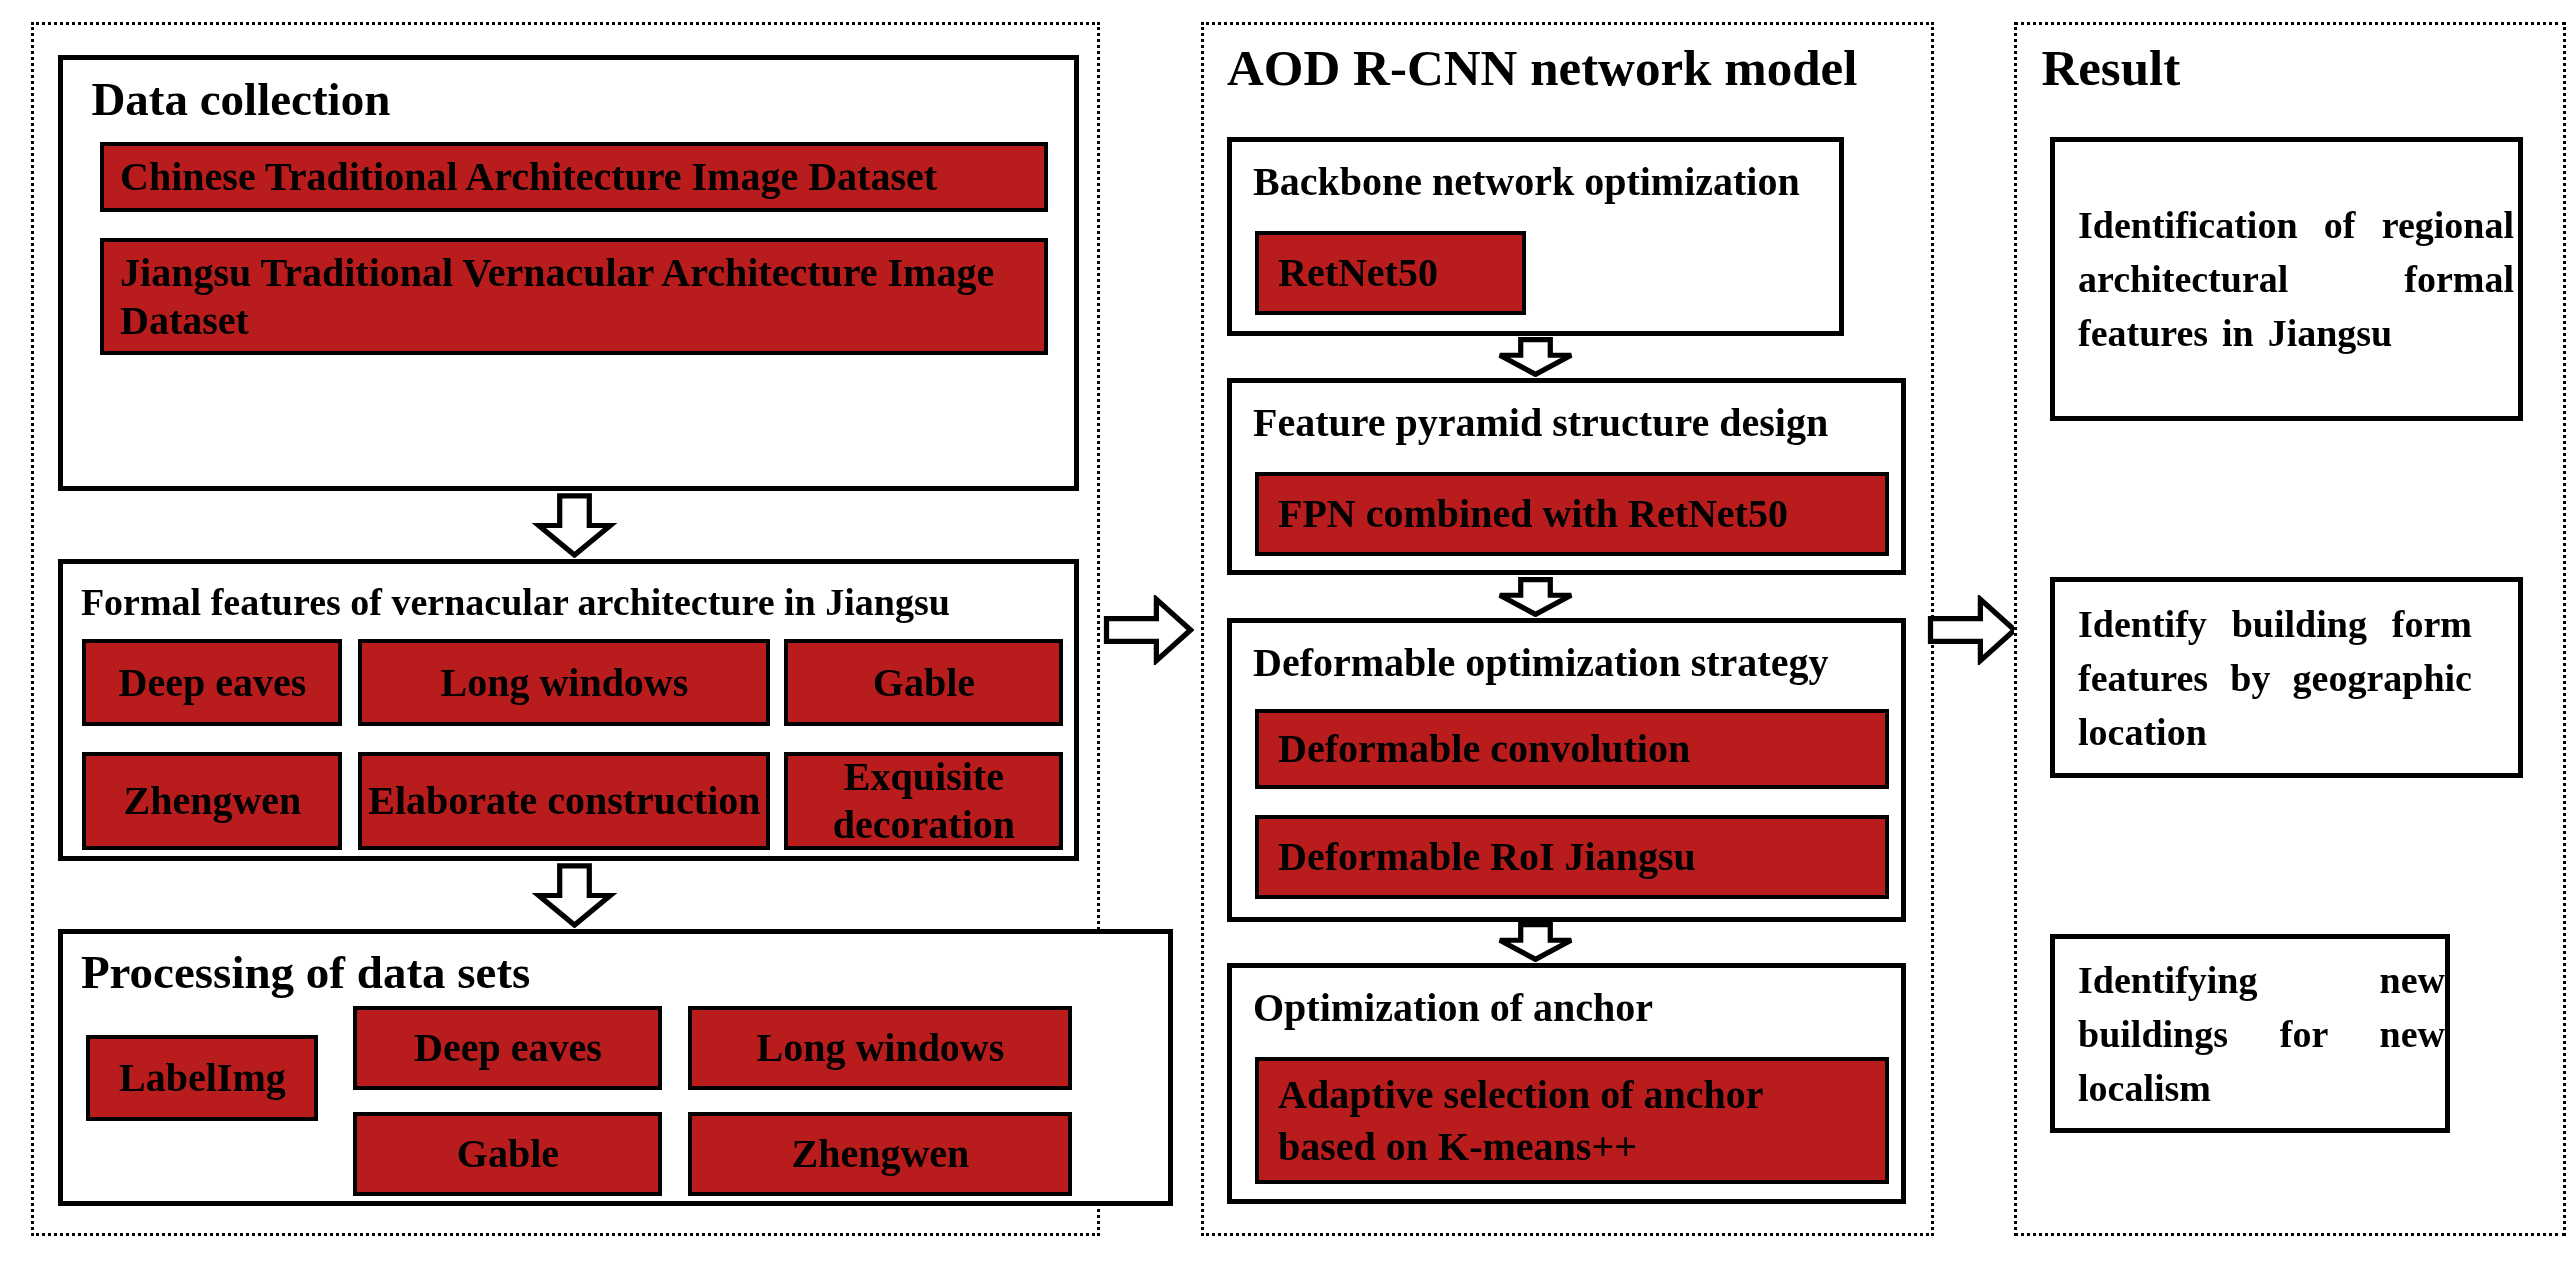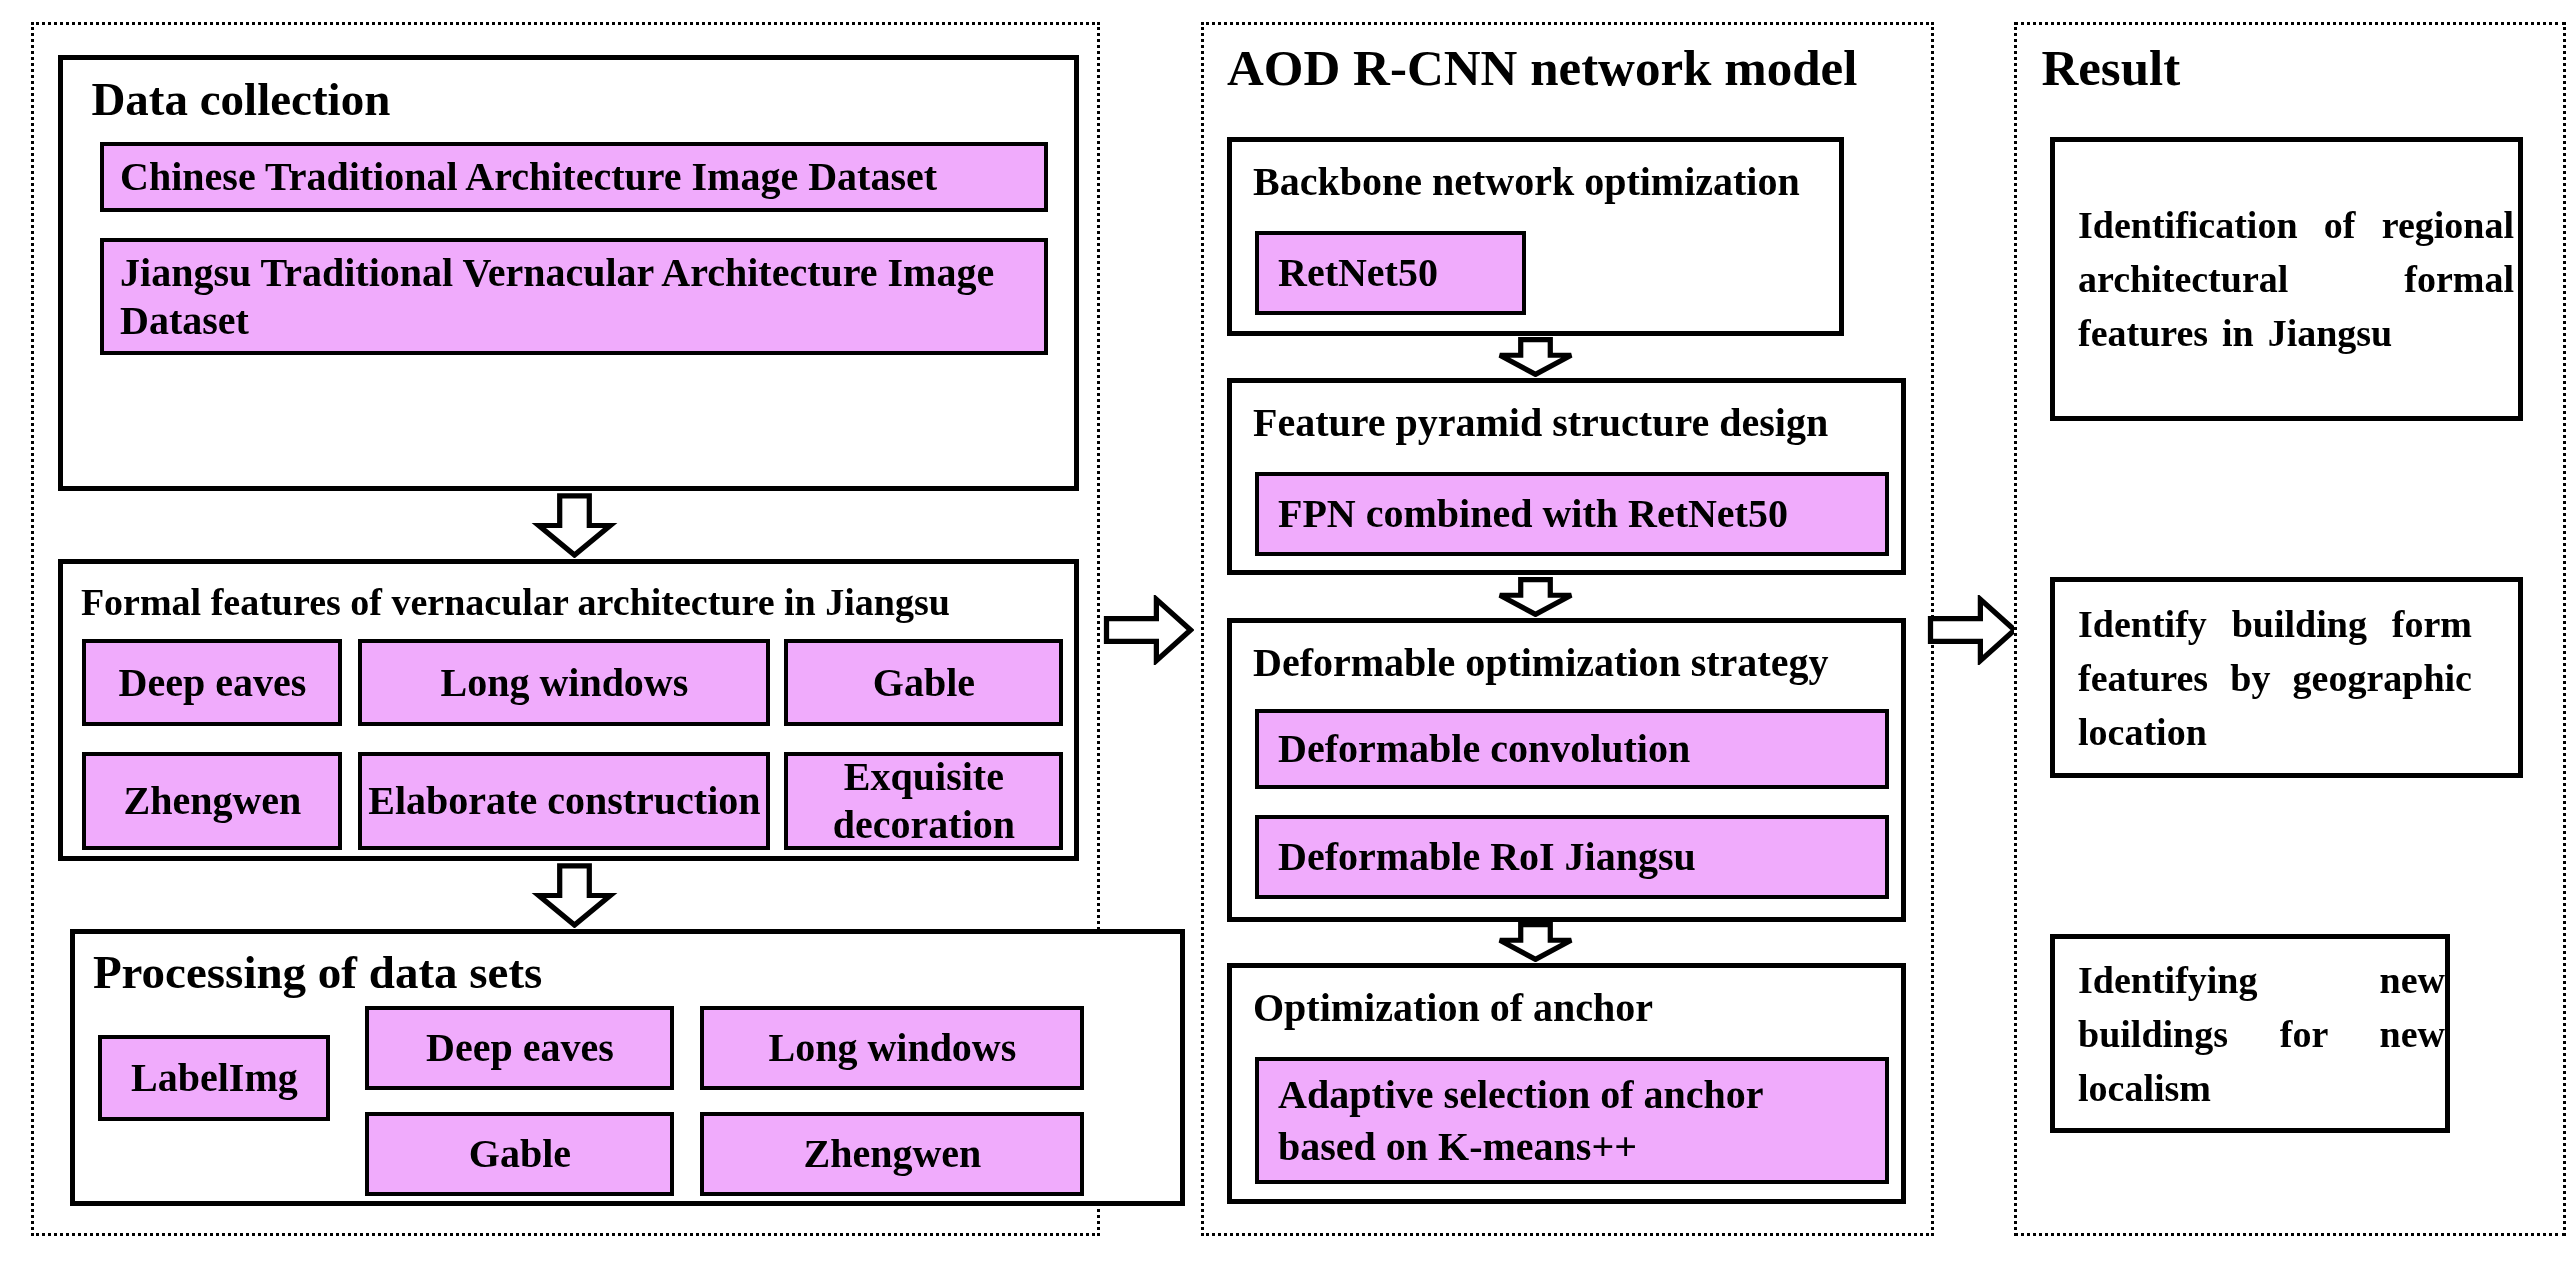--- a/index.html
+++ b/index.html
@@ -8,21 +8,21 @@
     position: relative;
     width: 2576px; height: 1281px;
     background: #ffffff;
     color: #000;
     font-family: "Liberation Serif", "DejaVu Serif", serif;
     font-weight: bold;
     overflow: hidden;
   }
   .panel { position:absolute; border:3.5px dotted #000; background:#fff; }
   .secbox { position:absolute; border:5.2px solid #000; background:#fff; }
-  .innerbox { position:absolute; border:4.4px solid #000; background:#f0abfc; display:flex; align-items:center; }
+  .innerbox { position:absolute; border:4.4px solid #000; background:#b91c1c; display:flex; align-items:center; }
   .innerbox.center { justify-content:center; text-align:center; }
   .padL { padding-left:15.7px; }
   .sec-title { position:absolute; white-space:nowrap; }
   .fs-title { font-size:51px; }
   .fs-sec   { font-size:47px; }
   .fs-head  { font-size:40px; white-space:nowrap; }
   .fs-headsm{ font-size:38px; white-space:nowrap; }
   .fs-body  { font-size:40px; line-height:1.2; }
   .nowrap   { white-space:nowrap; }
   .arrow { position:absolute; }
@@ -59,21 +59,21 @@
       <div class="innerbox center fs-body" style="left:295px; top:188px; width:412px; height:98px;">Elaborate construction</div>
       <div class="innerbox center fs-body" style="left:721px; top:188px; width:279px; height:98px;">Exquisite decoration</div>
     </div>
 
     <div class="arrow" style="left:497px; top:838px;">
       <svg width="87" height="65" viewBox="0 0 100 74">
         <polygon points="33,3 67,3 67,37 91,37 50,71 9,37 33,37" fill="#fff" stroke="#000" stroke-width="6"></polygon>
       </svg>
     </div>
 
-    <div class="secbox" style="left:24.4px; top:904px; width:1115px; height:277px;margin-left:12px;">
+    <div class="secbox" style="left:24.4px; top:904px; width:1115px; height:277px;">
       <div class="sec-title fs-sec" style="left:17.5px; top:10.5px;">Processing of data sets</div>
       <div class="innerbox center fs-body nowrap" style="left:23px; top:101px; width:232px; height:86px;">LabelImg</div>
       <div class="innerbox center fs-body nowrap" style="left:290px; top:72px; width:309px; height:84px;">Deep eaves</div>
       <div class="innerbox center fs-body nowrap" style="left:625px; top:72px; width:384px; height:84px;">Long windows</div>
       <div class="innerbox center fs-body nowrap" style="left:290px; top:178px; width:309px; height:84px;">Gable</div>
       <div class="innerbox center fs-body nowrap" style="left:625px; top:178px; width:384px; height:84px;">Zhengwen</div>
     </div>
   </section>
 
   <div class="arrow" style="left:1103px; top:595px;">

